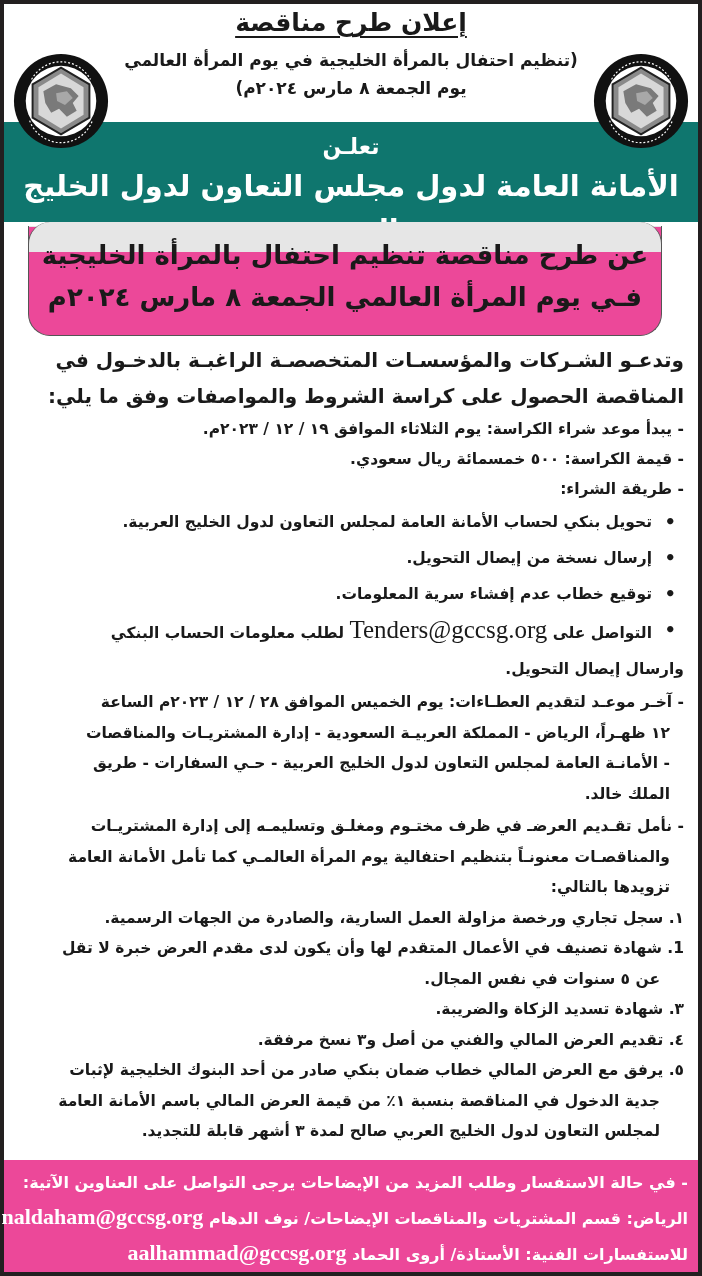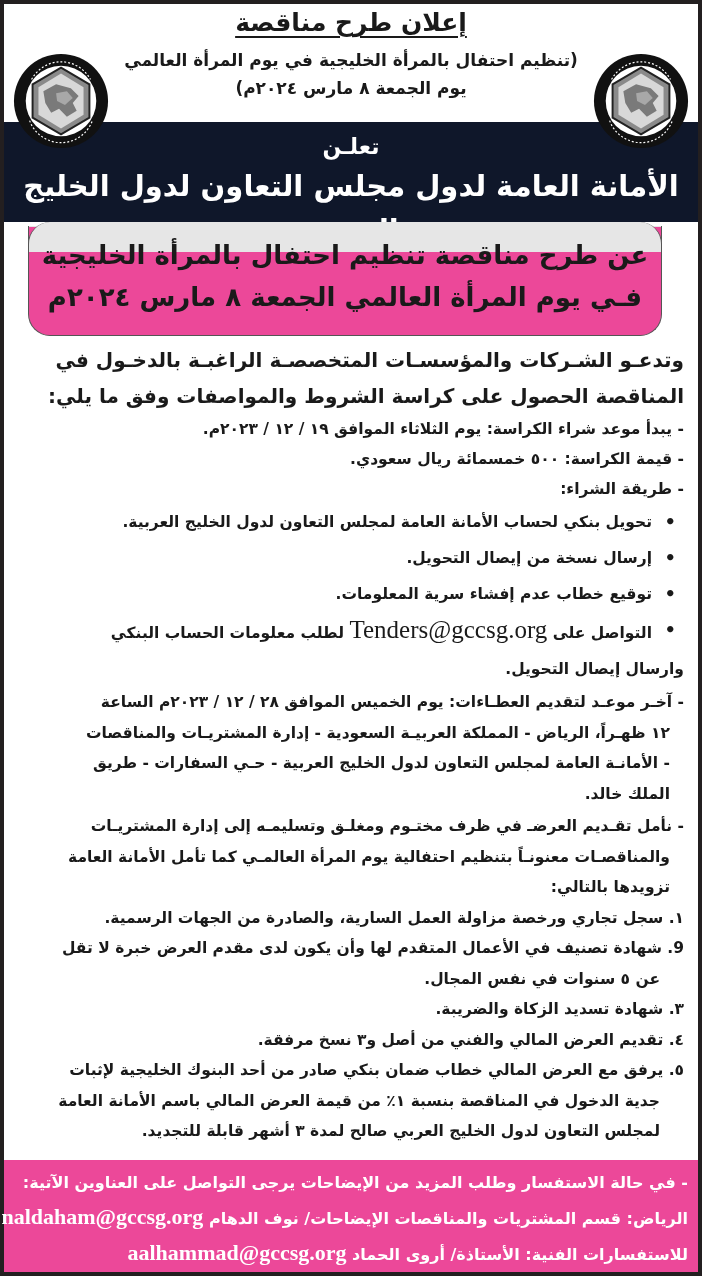--- a/index.html
+++ b/index.html
@@ -21,21 +21,21 @@
       font-size: 17px; font-weight: bold; line-height: 28px;
     }
     .logo {
       position: absolute; top: 48px; width: 98px; height: 98px; z-index: 3;
     }
     .logo-left { left: 8px; }
     .logo-right { right: 8px; }
     
     .band {
       position: absolute; left: 0; right: 0; top: 118px; height: 100px;
-      background: #0f172a; color: #fff; text-align: center;
+      background: #0f766e; color: #fff; text-align: center;
     }
     .band-announce {
       font-size: 22px; font-weight: bold; line-height: 34px; padding-top: 8px;
       letter-spacing: 2px;
     }
     .band-org {
       font-size: 29px; font-weight: bold; line-height: 44px;
     }
     
     .subject-box {
@@ -162,21 +162,21 @@
       <div>- نأمل تقـديم العرضـ في ظرف مختـوم ومغلـق وتسليمـه إلى إدارة المشتريـات</div>
       <span class="cont">والمناقصـات معنونـاً بتنظيم احتفالية يوم المرأة العالمـي كما تأمل الأمانة العامة</span>
       <span class="cont">تزويدها بالتالي:</span>
     </div>
 
     <div class="numbered">
       <div class="num-item">
         <div>١. سجل تجاري ورخصة مزاولة العمل السارية، والصادرة من الجهات الرسمية.</div>
       </div>
       <div class="num-item">
-        <div>9. شهادة تصنيف في الأعمال المتقدم لها وأن يكون لدى مقدم العرض خبرة لا تقل</div>
+        <div>1. شهادة تصنيف في الأعمال المتقدم لها وأن يكون لدى مقدم العرض خبرة لا تقل</div>
         <span class="cont">عن ٥ سنوات في نفس المجال.</span>
       </div>
       <div class="num-item">
         <div>٣. شهادة تسديد الزكاة والضريبة.</div>
       </div>
       <div class="num-item">
         <div>٤. تقديم العرض المالي والفني من أصل و٣ نسخ مرفقة.</div>
       </div>
       <div class="num-item">
         <div>٥. يرفق مع العرض المالي خطاب ضمان بنكي صادر من أحد البنوك الخليجية لإثبات</div>

